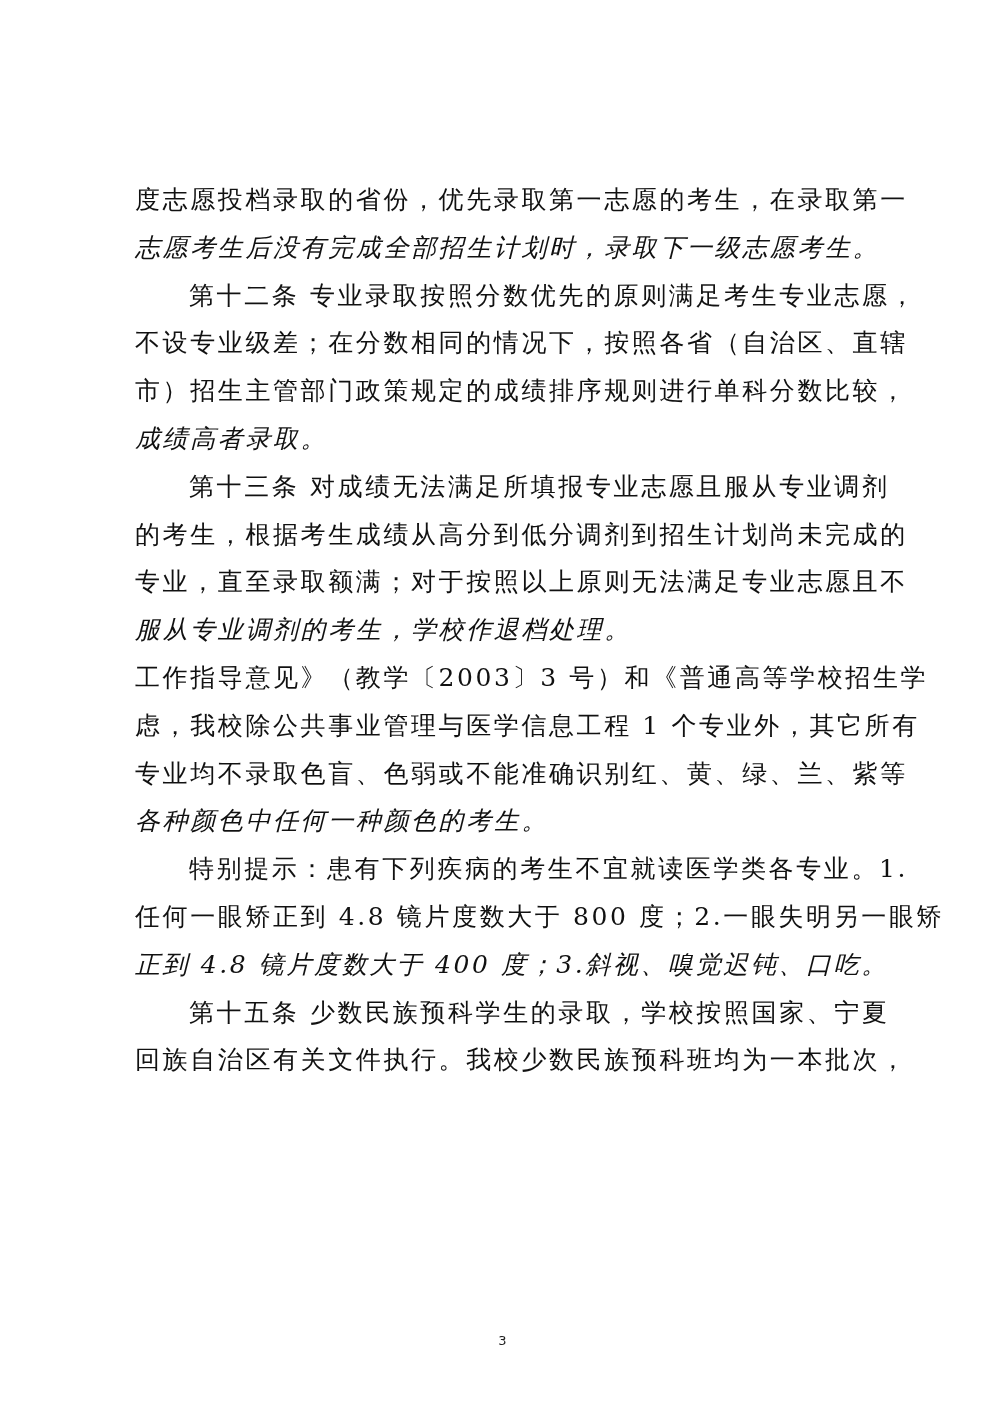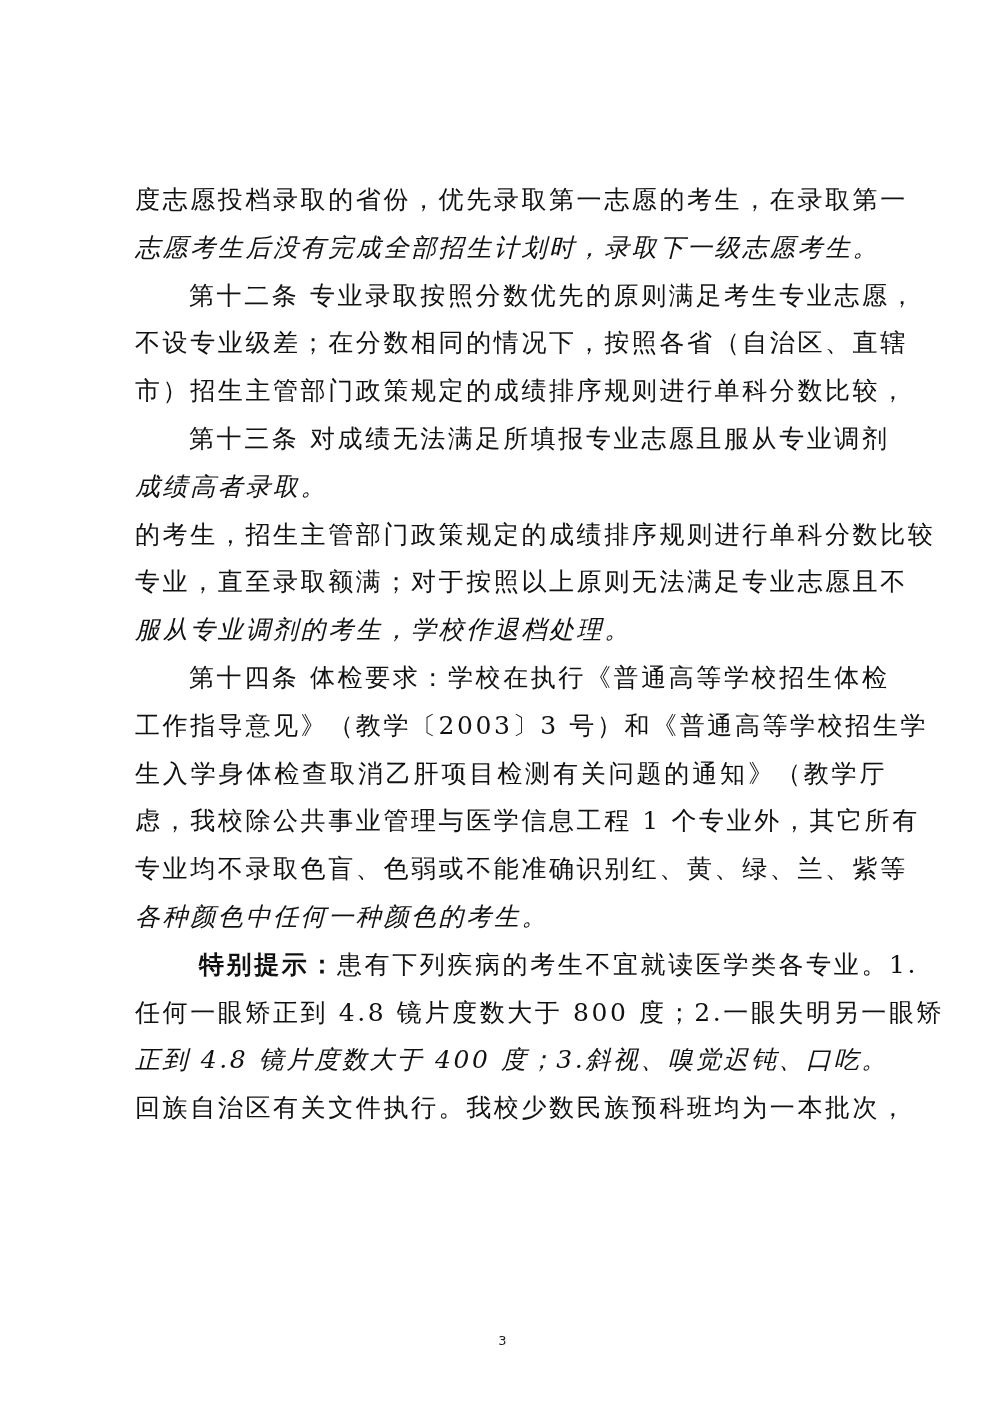--- a/index.html
+++ b/index.html
@@ -39,22 +39,21 @@
       text-align-last: justify;
     }
     .line.last {
       text-align-last: left;
       font-style: italic;
     }
     .line.indent {
       padding-left: 54px;
     }
     .bold {
-      font-weight: bold;
-      margin-left: 10px;
+      font-weight: normal;
     }
     .page-number {
       position: absolute;
       left: 0;
       width: 1005px;
       top: 1333px;
       text-align: center;
       font-family: "DejaVu Sans", "Liberation Sans", sans-serif;
       font-size: 13px;
       color: #222222;
@@ -65,36 +64,35 @@
 
 <div class="page">
   <div class="body-text">
 
     <div class="line">度志愿投档录取的省份，优先录取第一志愿的考生，在录取第一</div>
     <div class="line last">志愿考生后没有完成全部招生计划时，录取下一级志愿考生。</div>
 
     <div class="line indent">第十二条  专业录取按照分数优先的原则满足考生专业志愿，</div>
     <div class="line">不设专业级差；在分数相同的情况下，按照各省（自治区、直辖</div>
     <div class="line">市）招生主管部门政策规定的成绩排序规则进行单科分数比较，</div>
+    <div class="line last">成绩高者录取。</div>
+
     <div class="line indent">第十三条  对成绩无法满足所填报专业志愿且服从专业调剂</div>
-
-    <div class="line last">成绩高者录取。</div>
-    <div class="line">的考生，招生主管部门政策规定的成绩排序规则进行单科分数比较</div>
+    <div class="line">的考生，根据考生成绩从高分到低分调剂到招生计划尚未完成的</div>
     <div class="line">专业，直至录取额满；对于按照以上原则无法满足专业志愿且不</div>
     <div class="line last">服从专业调剂的考生，学校作退档处理。</div>
 
-    <div class="line indent">第十四条  体检要求：学校在执行《普通高等学校招生体检</div>
     <div class="line">工作指导意见》（教学〔2003〕3 号）和《普通高等学校招生学</div>
-    <div class="line">生入学身体检查取消乙肝项目检测有关问题的通知》（教学厅</div>
     <div class="line">虑，我校除公共事业管理与医学信息工程 1 个专业外，其它所有</div>
     <div class="line">专业均不录取色盲、色弱或不能准确识别红、黄、绿、兰、紫等</div>
     <div class="line last">各种颜色中任何一种颜色的考生。</div>
 
     <div class="line indent"><span class="bold">特别提示：</span><span>患有下列疾病的考生不宜就读医学类各专业。1.</span></div>
     <div class="line">任何一眼矫正到 4.8 镜片度数大于 800 度；2.一眼失明另一眼矫</div>
     <div class="line last">正到 4.8 镜片度数大于 400 度；3.斜视、嗅觉迟钝、口吃。</div>
 
+    <div class="line indent">第十五条  少数民族预科学生的录取，学校按照国家、宁夏</div>
     <div class="line">回族自治区有关文件执行。我校少数民族预科班均为一本批次，</div>
 
   </div>
 
   <div class="page-number">3</div>
 </div>
 
 </body></html>

